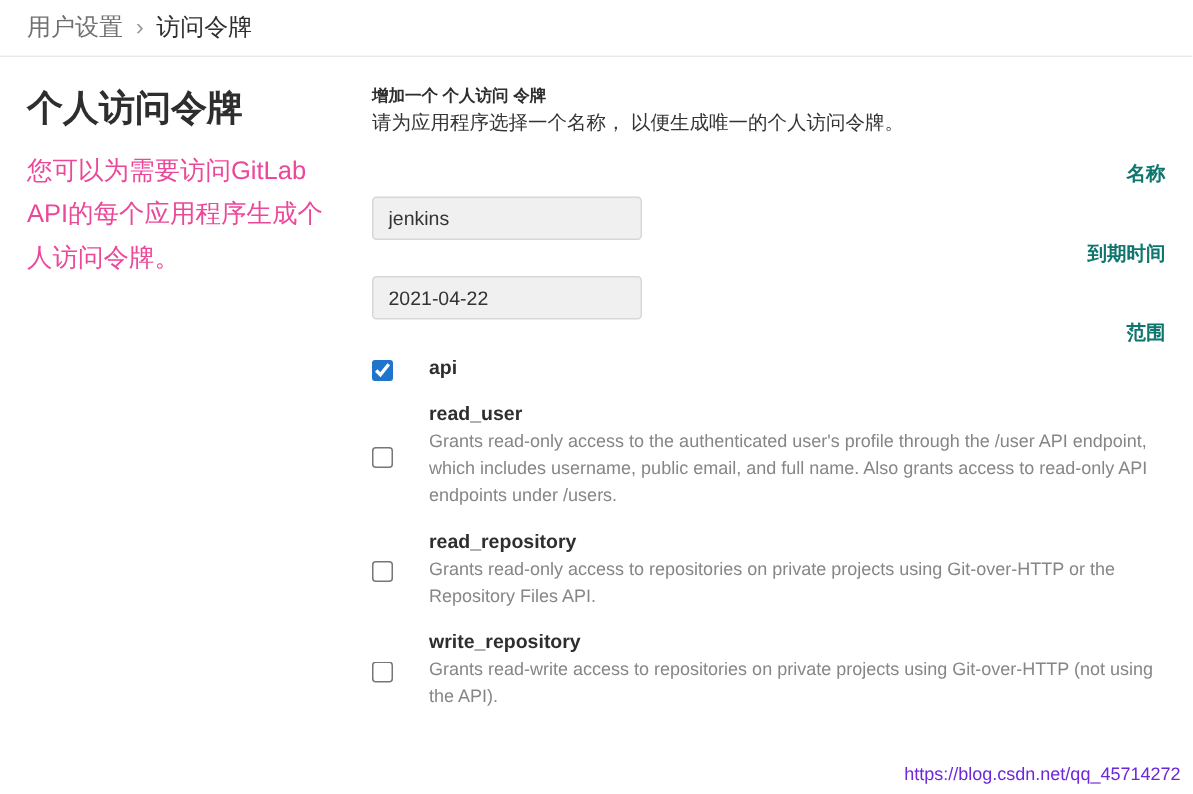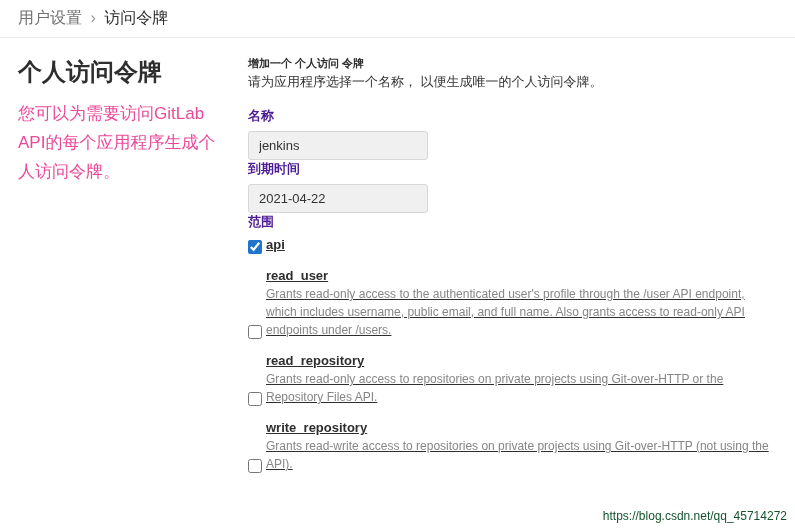--- a/index.html
+++ b/index.html
@@ -47,39 +47,39 @@
       margin-bottom: 2px;
     }
     .main .instr {
       font-size: 13px;
       color: #333;
       margin-bottom: 16px;
     }
     .field-label {
       font-size: 13px;
       font-weight: 700;
-      color: #4c1d95;
+      color: #0f766e;
       margin-bottom: 6px;
       display: block;
+      text-align: right;
     }
     .text-input {
       width: 180px;
       padding: 6px 10px;
       font-size: 13px;
       border: 1px solid #d7d7d7;
       border-radius: 3px;
       background: #f0f0f0;
       color: #333;
     }
     .scope-item {
       display: flex;
-      align-items: flex-end;
-      gap: 4px;
+      align-items: center;
+      gap: 24px;
       margin-bottom: 14px;
-      text-decoration: underline;
     }
     .scope-item input[type="checkbox"] {
       margin-top: 2px;
       width: 14px;
       height: 14px;
       accent-color: #1f75cb;
       flex-shrink: 0;
     }
     .scope-text { flex: 1; }
     .scope-name {
@@ -92,21 +92,21 @@
     .scope-desc {
       font-size: 12px;
       color: #868686;
       line-height: 1.5;
     }
     .watermark {
       position: absolute;
       bottom: 6px;
       right: 8px;
       font-size: 12px;
-      color: #14532d;
+      color: #6d28d9;
       pointer-events: none;
     }
   </style>
 </head>
 <body>
 
 <div class="breadcrumb">
   <a>用户设置</a>
   <span class="sep">›</span>
   <span class="cur">访问令牌</span>

